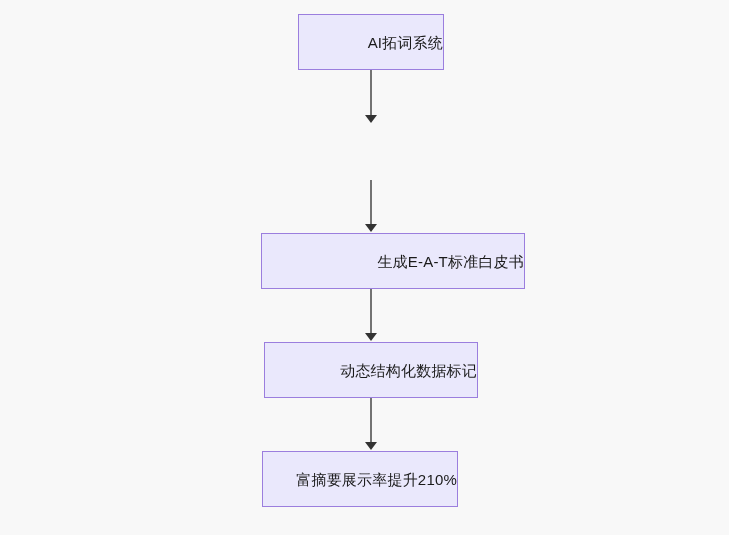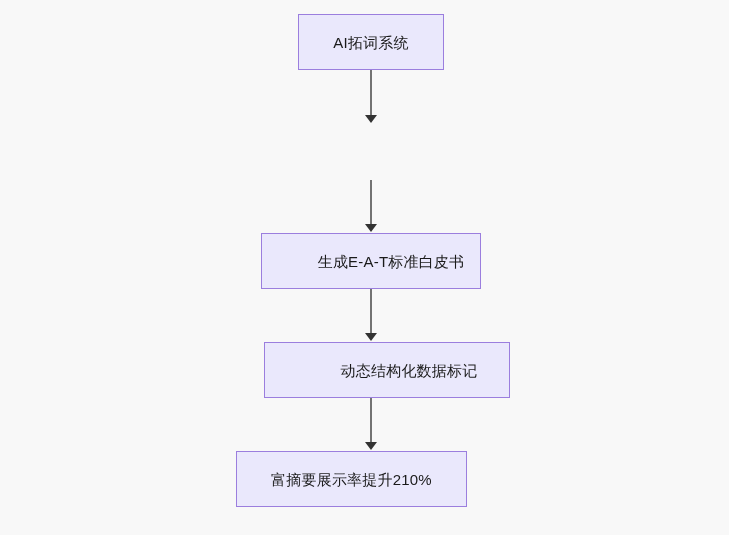--- a/index.html
+++ b/index.html
@@ -20,38 +20,38 @@
     height: 535px;
   }
 
   .node {
     position: absolute;
     box-sizing: border-box;
     background: #eae8fc;
     border: 1.4px solid #9b7ede;
     display: flex;
     align-items: center;
-    justify-content: center;
+    justify-content: flex-end;
     height: 56px;
   }
 
   .node-label {
     font-size: 15px;
     color: #1a1a1a;
     line-height: 1;
     letter-spacing: 0.2px;
     white-space: nowrap;
   }
 
   
   .node-1 { left: 298px; top: 14px;  width: 146px; }
   .node-2 { left: 275px; top: 124px; width: 191px; }
-  .node-3 { left: 261px; top: 233px; width: 220px; padding-left: 40px; }
-  .node-4 { left: 264px; top: 342px; width: 246px; padding-left: 44px; }
-  .node-5 { left: 236px; top: 451px; width: 231px; }
+  .node-3 { left: 261px; top: 233px; width: 264px; padding-left: 40px; }
+  .node-4 { left: 264px; top: 342px; width: 214px; padding-left: 44px; }
+  .node-5 { left: 262px; top: 451px; width: 196px; }
 
   .connector {
     position: absolute;
     left: 370px;
     width: 2px;
     background: #737373;
   }
   .connector-1 { top: 70px;  height: 46px; }
   .connector-2 { top: 180px; height: 45px; }
   .connector-3 { top: 289px; height: 45px; }

